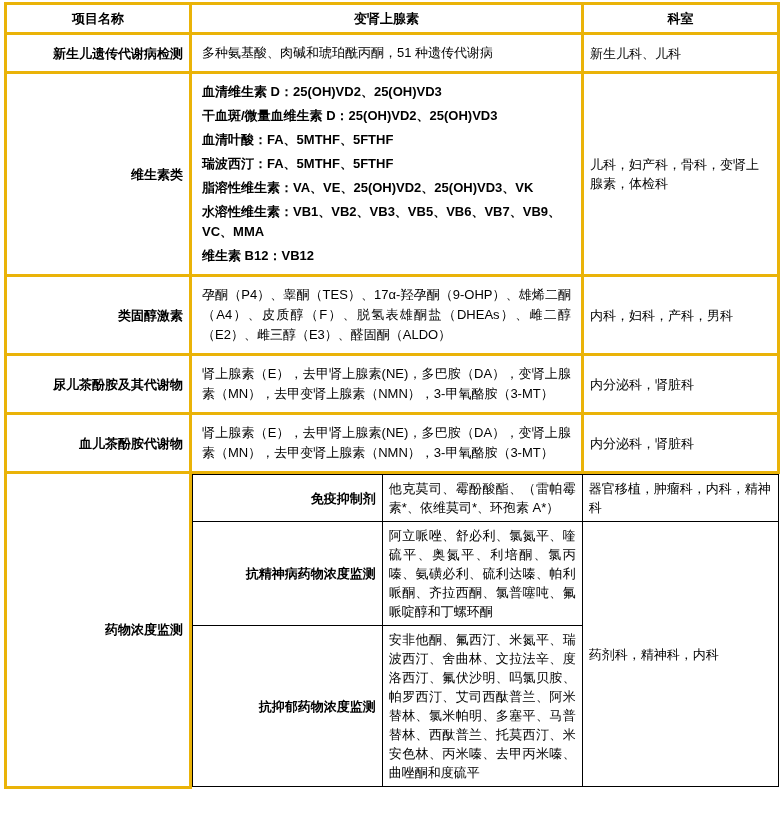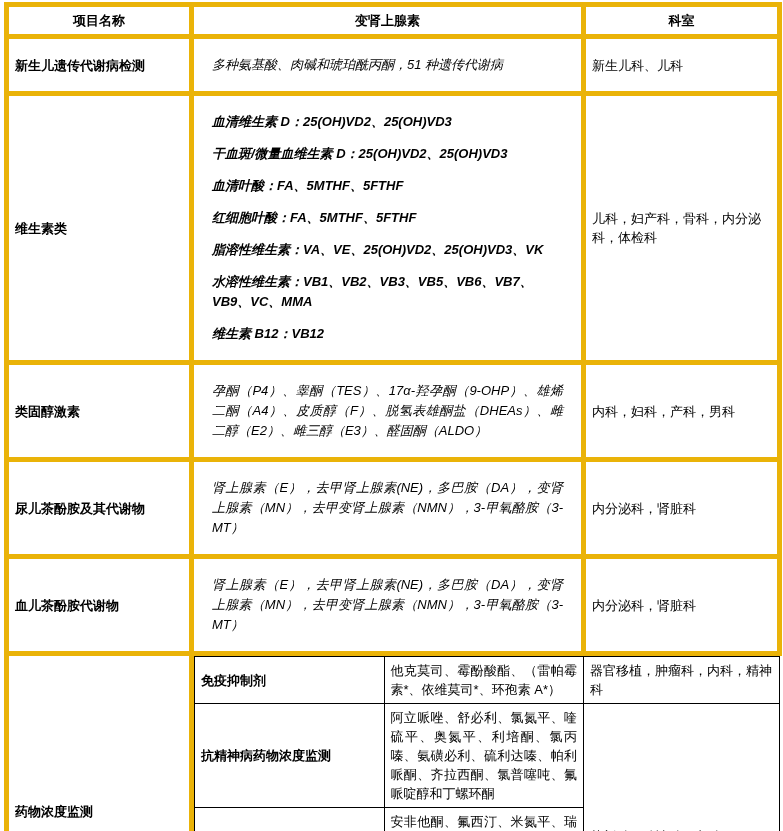--- a/index.html
+++ b/index.html
@@ -17,55 +17,54 @@
     width: 783px;
     box-sizing: border-box;
     padding: 2px 4px 0 4px;
   }
   table.main {
     border-collapse: collapse;
     width: 775px;
     table-layout: fixed;
   }
   table.main td, table.main th {
-    border: 5px solid #eab308;
+    border: 3px solid #eab308;
     font-size: 13px;
     line-height: 19px;
     padding: 4px 6px;
     vertical-align: middle;
     word-break: break-word;
   }
   .col-name { width: 185px; }
   .col-content { width: 392px; }
   .col-dept { width: 196px; }
 
   .hdr {
     text-align: center;
     font-weight: bold;
     font-size: 13.5px;
     padding: 7px 4px;
   }
   .ctr {
     text-align: left;
   }
   .bold-ctr {
-    text-align: left;
+    text-align: right;
     font-weight: bold;
   }
   .lead {
     font-weight: bold;
   }
   .content-cell {
     text-align: left;
   }
   .content-cell p {
-    margin: 12px;
+    margin: 4px;
     padding: 0;
     line-height: 20px;
-    font-style: italic;
   }
   .just {
     text-align: justify;
     text-justify: inter-ideograph;
   }
   .sub-table {
     border-collapse: collapse;
     width: 100%;
   }
   .nested-wrap {
@@ -105,26 +104,26 @@
         </td>
         <td class="ctr">新生儿科、儿科</td>
       </tr>
 
       <tr>
         <td class="bold-ctr">维生素类</td>
         <td class="content-cell">
           <p><span class="lead">血清维生素 D：25(OH)VD2、25(OH)VD3</span></p>
           <p><span class="lead">干血斑/微量血维生素 D：25(OH)VD2、25(OH)VD3</span></p>
           <p><span class="lead">血清叶酸：FA、5MTHF、5FTHF</span></p>
-          <p><span class="lead">红细胞叶酸：FA、5MTHF、5FTHF</span></p>
+          <p><span class="lead">瑞波西汀：FA、5MTHF、5FTHF</span></p>
           <p><span class="lead">脂溶性维生素：VA、VE、25(OH)VD2、25(OH)VD3、VK</span></p>
           <p><span class="lead">水溶性维生素：VB1、VB2、VB3、VB5、VB6、VB7、VB9、VC、MMA</span></p>
           <p><span class="lead">维生素 B12：VB12</span></p>
         </td>
-        <td class="ctr">儿科，妇产科，骨科，内分泌科，体检科</td>
+        <td class="ctr">儿科，妇产科，骨科，变肾上腺素，体检科</td>
       </tr>
 
       <tr>
         <td class="bold-ctr">类固醇激素</td>
         <td class="content-cell just">
           <p>孕酮（P4）、睾酮（TES）、17α-羟孕酮（9-OHP）、雄烯二酮（A4）、皮质醇（F）、脱氢表雄酮盐（DHEAs）、雌二醇（E2）、雌三醇（E3）、醛固酮（ALDO）</p>
         </td>
         <td class="ctr">内科，妇科，产科，男科</td>
       </tr>
 

